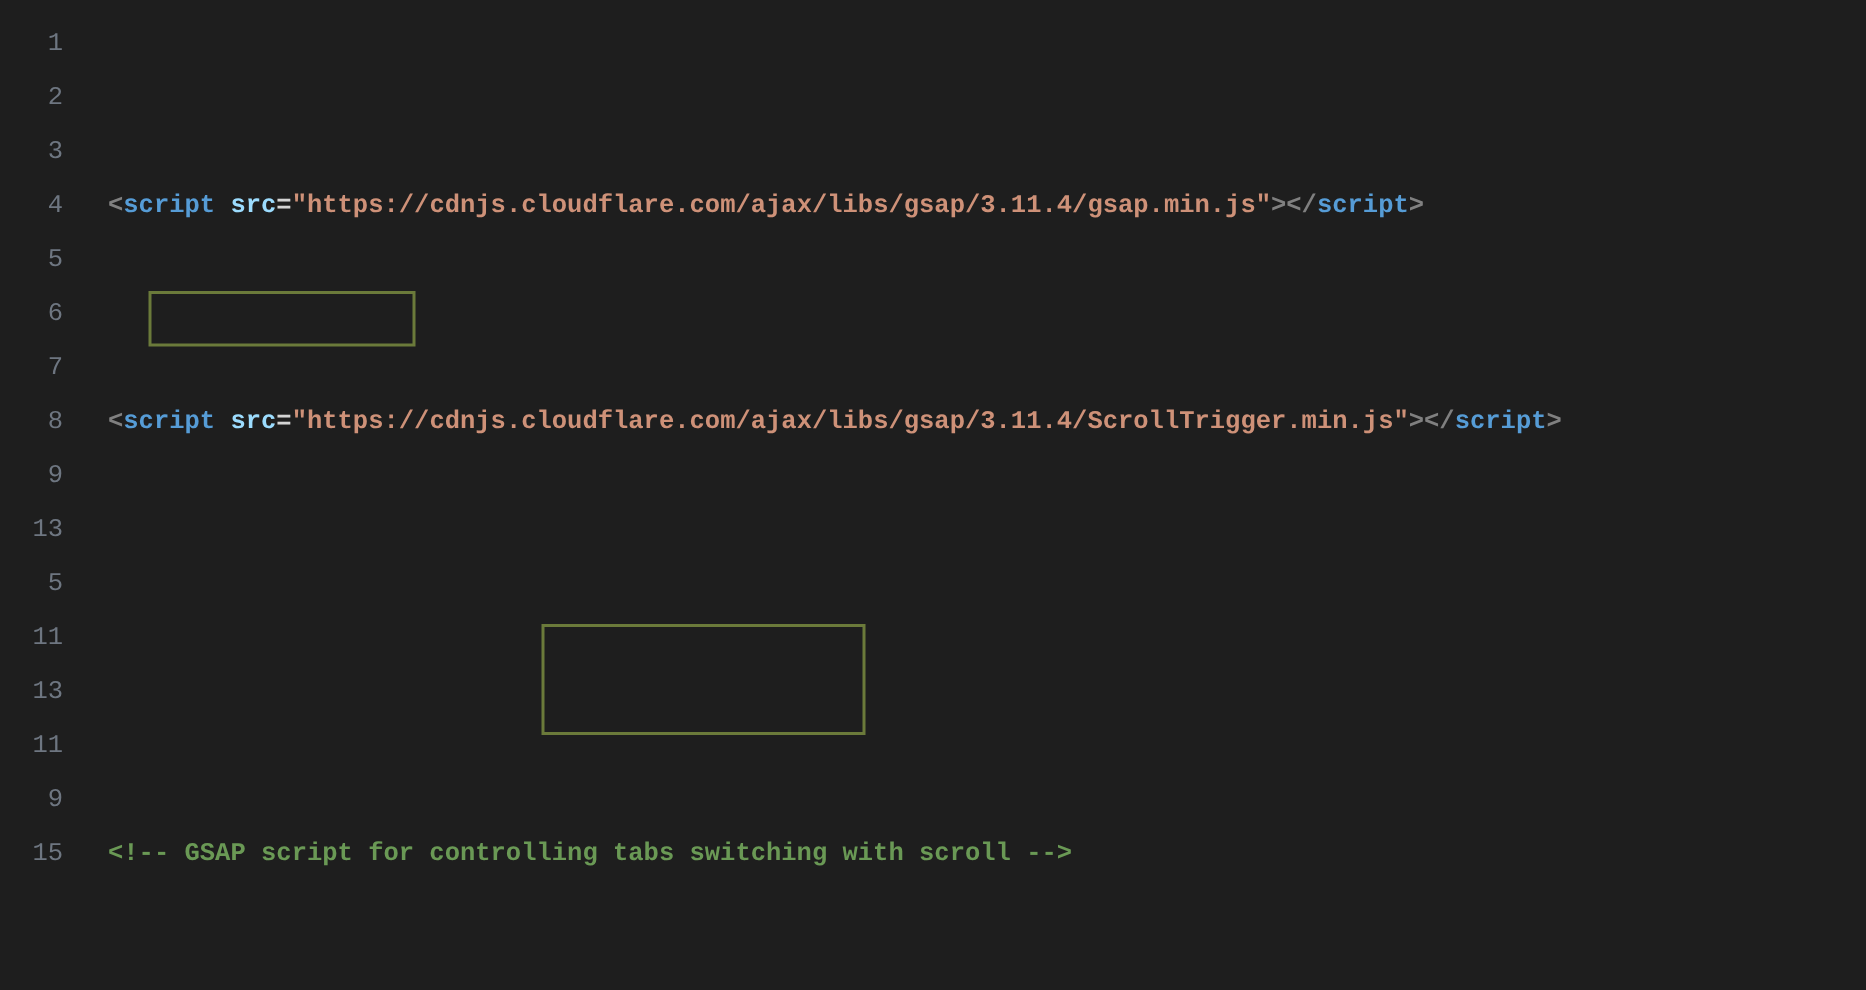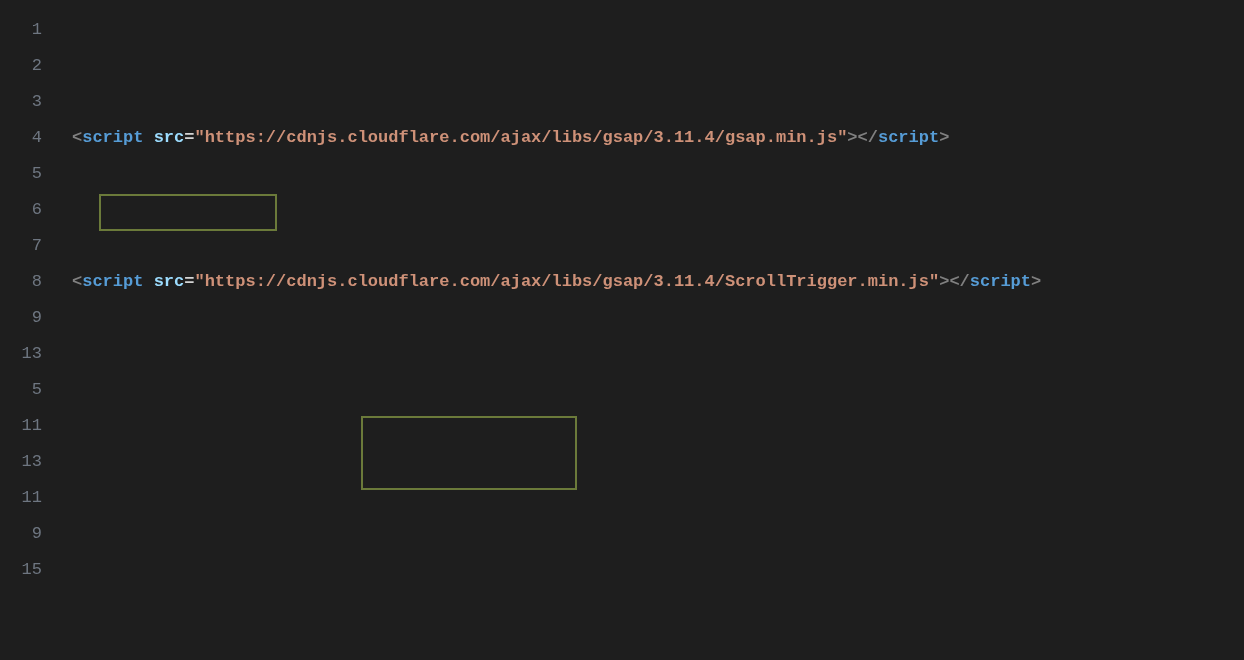--- a/index.html
+++ b/index.html
@@ -74,20 +74,21 @@
   </div>
 
   <div class="code">
     
     <div class="line"><span class="c-tag">&lt;</span><span class="c-keyword">script</span><span> </span><span class="c-attr">src</span><span>=</span><span class="c-string">"https://cdnjs.cloudflare.com/ajax/libs/gsap/3.11.4/gsap.min.js"</span><span class="c-tag">&gt;</span><span class="c-tag">&lt;/</span><span class="c-keyword">script</span><span class="c-tag">&gt;</span></div>
     
     <div class="line"><span class="c-tag">&lt;</span><span class="c-keyword">script</span><span> </span><span class="c-attr">src</span><span>=</span><span class="c-string">"https://cdnjs.cloudflare.com/ajax/libs/gsap/3.11.4/ScrollTrigger.min.js"</span><span class="c-tag">&gt;</span><span class="c-tag">&lt;/</span><span class="c-keyword">script</span><span class="c-tag">&gt;</span></div>
     
     <div class="line"></div>
     
+    <div class="line"><span class="c-comment">&lt;!-- GSAP script for controlling tabs switching with scroll --&gt;</span></div>
     
     
     
     
     
     
     
     
     
     

